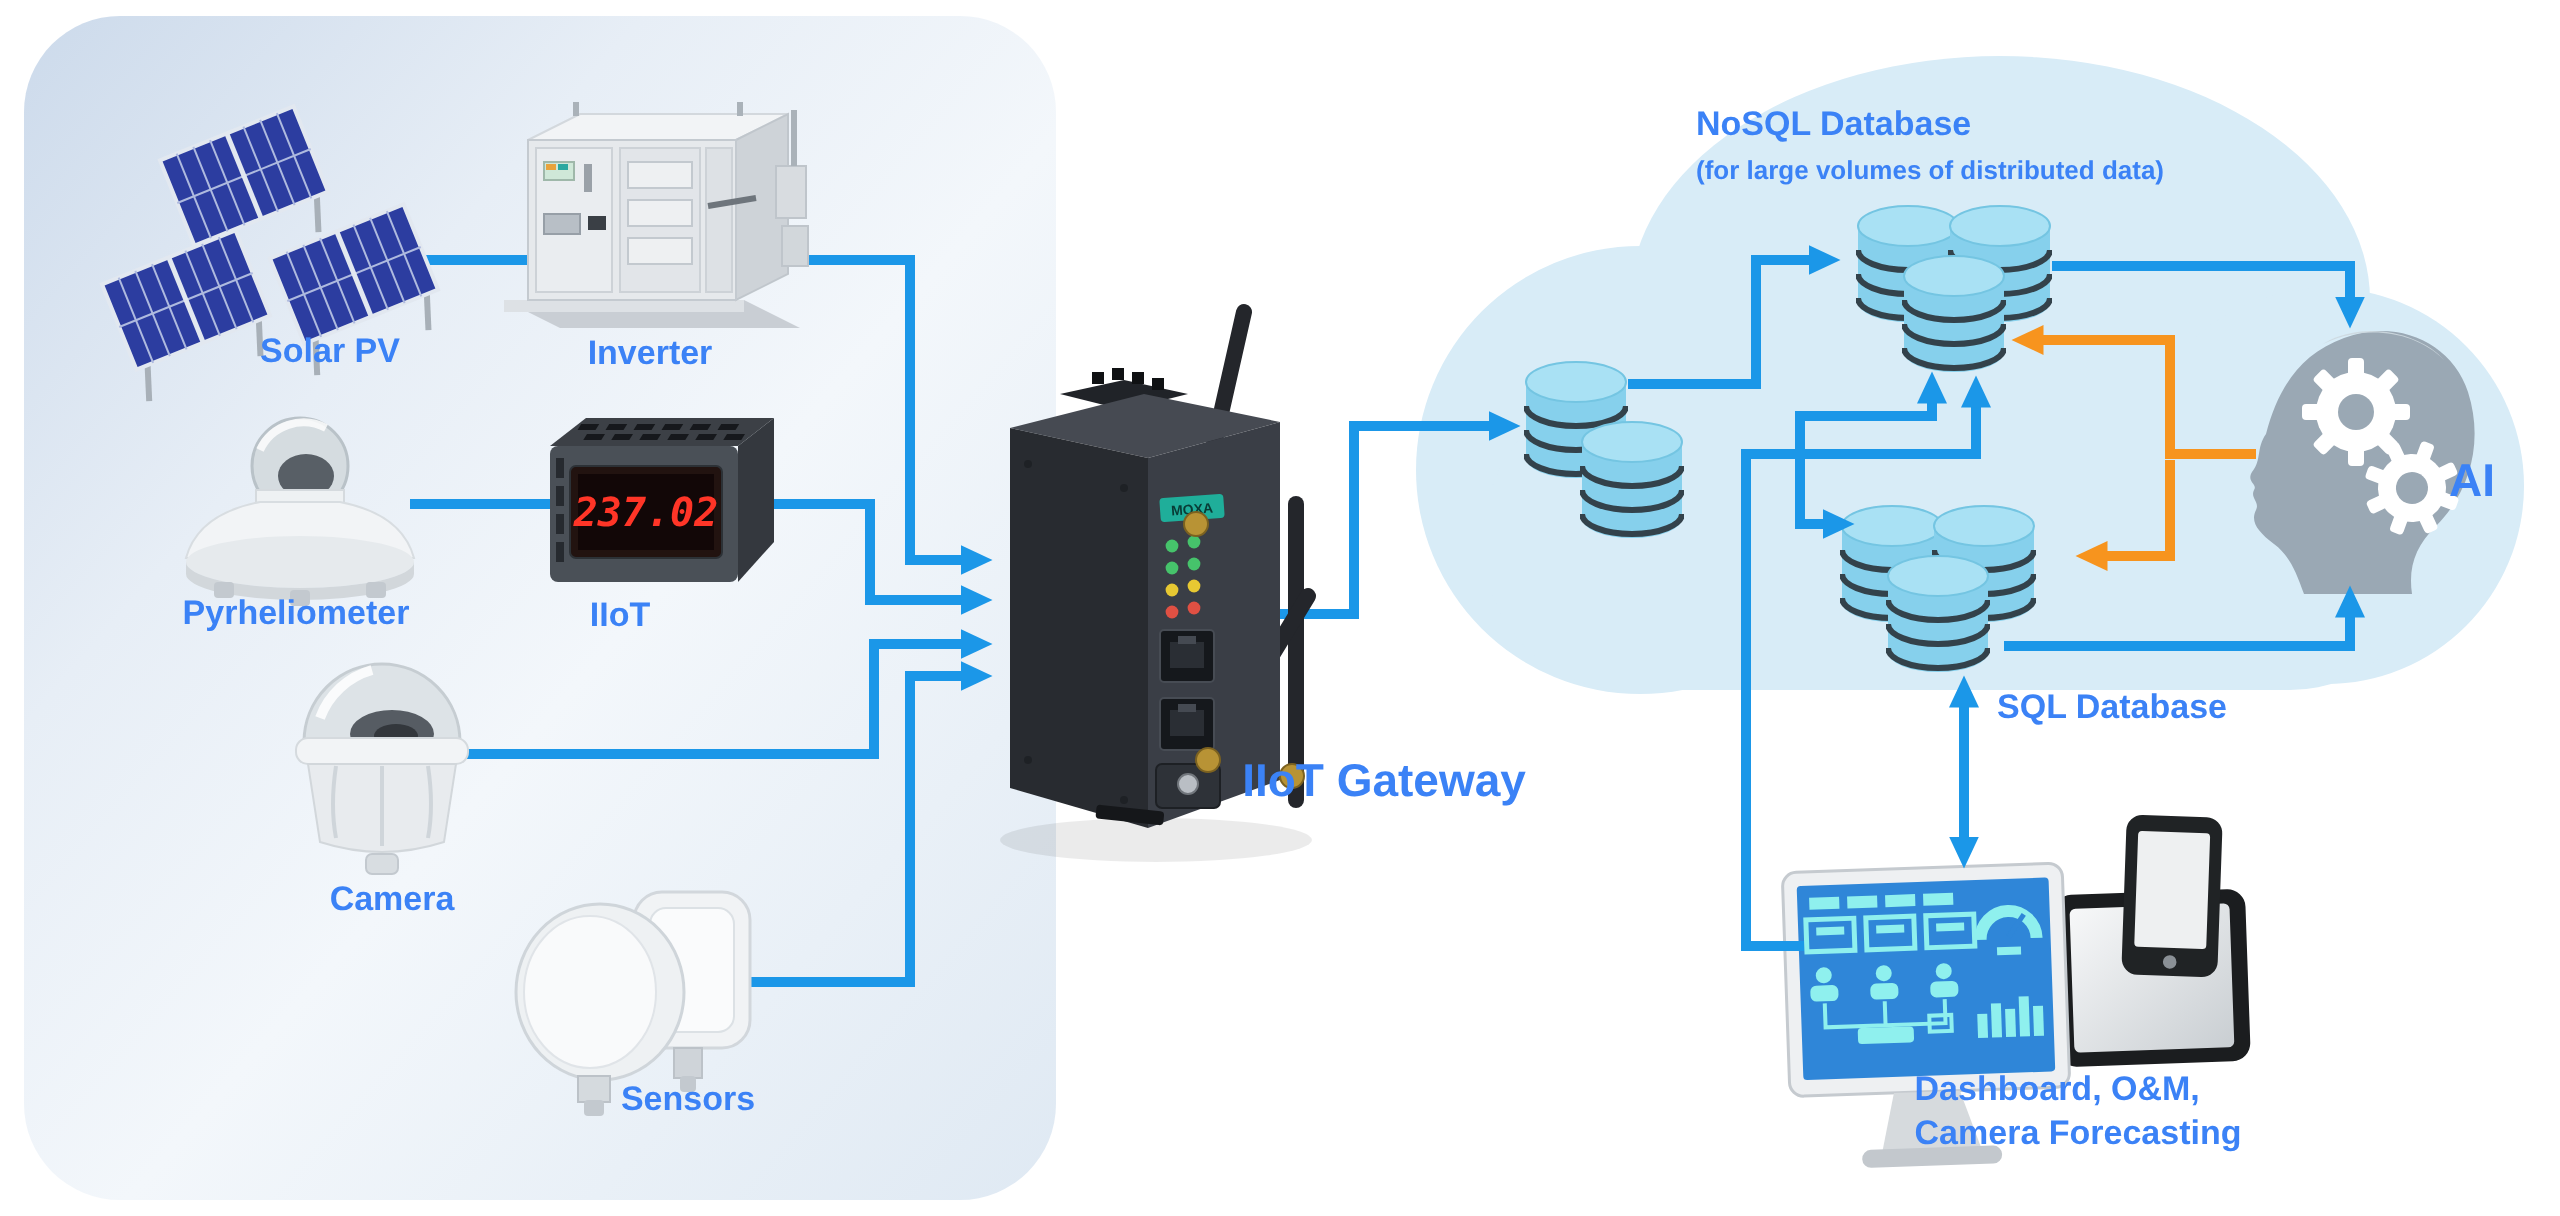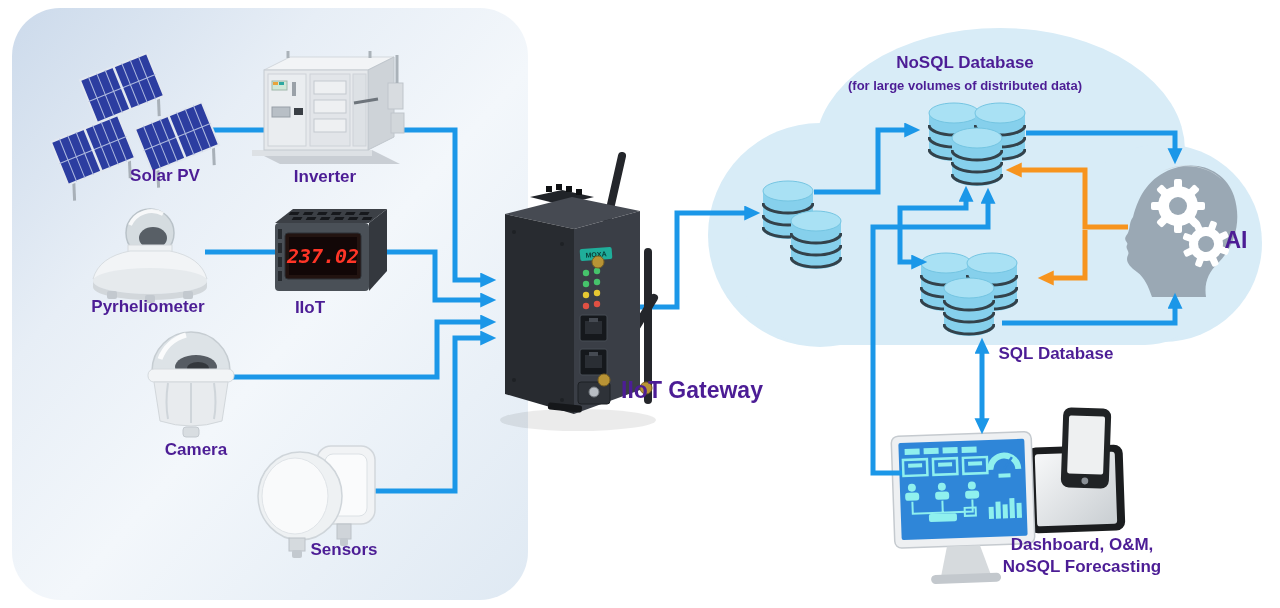--- a/index.html
+++ b/index.html
@@ -1,20 +1,20 @@
 <!DOCTYPE html>
 <html><head>
 <meta charset="utf-8">
 <style>
   html,body{margin:0;padding:0;background:#fff;}
   .stage{position:relative;width:1280px;height:608px;background:#ffffff;overflow:hidden;
          font-family:"Liberation Sans",sans-serif;}
   .stage svg.scene{position:absolute;left:0;top:0;}
   .lbl{position:absolute;transform:translate(-50%,-50%);font:bold 17px "Liberation Sans",sans-serif;
-       color:#4c1d95;text-align:center;white-space:nowrap;line-height:22px;}
+       color:#3b82f6;text-align:left;white-space:nowrap;line-height:22px;}
   .lbl.big{font-size:23px;}
   .lbl .sub{font-size:13px;}
   .seg{font:bold italic 20px "DejaVu Sans Mono",monospace;}
 </style>
 </head>
 <body>
 
 <div class="stage">
 
 <svg class="scene" width="1280" height="608" viewBox="0 0 1280 608">
@@ -369,18 +369,18 @@
 
 
 <div class="lbl" style="left:965px;top:74px">
   <span>NoSQL Database</span><br>
   <span class="sub">(for large volumes of distributed data)</span>
 </div>
 
 <div class="lbl" style="left:1056px;top:354px">SQL Database</div>
 <div class="lbl big" style="left:1236px;top:240px">AI</div>
 
-<div class="lbl" style="left:1082px;top:556px">
+<div class="lbl" style="left:1039px;top:556px">
   <span>Dashboard, O&amp;M,</span><br>
-  <span>NoSQL Forecasting</span>
+  <span>Camera Forecasting</span>
 </div>
 
 </div>
 
 </body></html>

